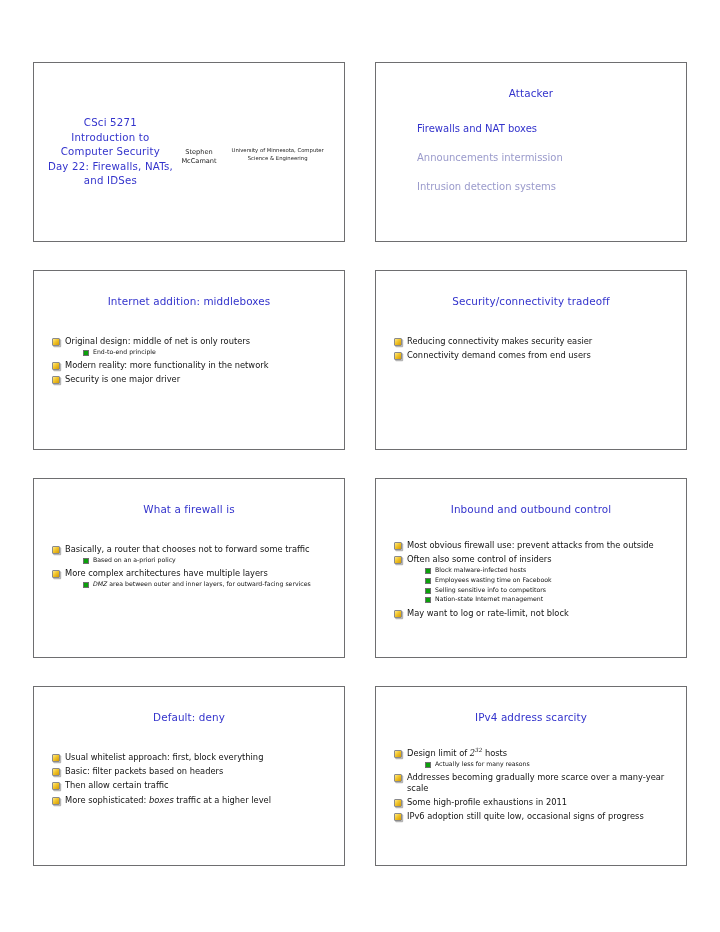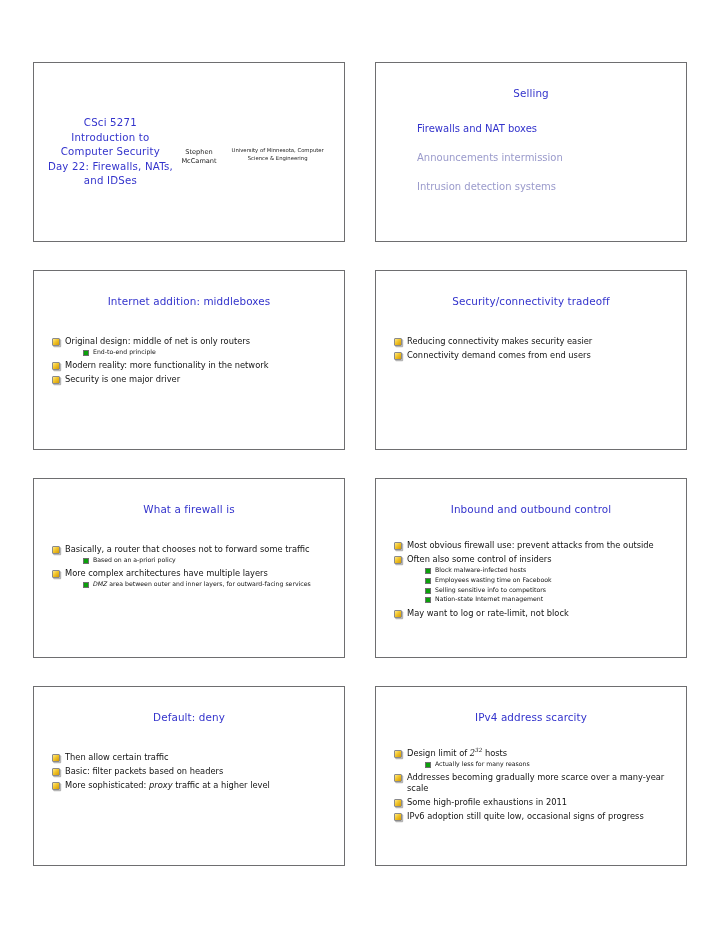--- a/index.html
+++ b/index.html
@@ -186,21 +186,21 @@
           <span class="tline">Introduction to Computer Security</span>
           <span class="tline">Day 22: Firewalls, NATs, and IDSes</span>
         </div>
         <div class="author">Stephen McCamant</div>
         <div class="institute">University of Minnesota, Computer Science &amp; Engineering</div>
       </div>
     </div>
 
     <div class="slide">
       <div class="slide-inner">
-        <div class="frame-title">Selling</div>
+        <div class="frame-title">Attacker</div>
         <ul class="outline-list">
           <li class="active">Firewalls and NAT boxes</li>
           <li>Announcements intermission</li>
           <li>Intrusion detection systems</li>
         </ul>
       </div>
     </div>
 
     <div class="slide">
       <div class="slide-inner">
@@ -318,29 +318,33 @@
       </div>
     </div>
 
     <div class="slide">
       <div class="slide-inner">
         <div class="frame-title">Default: deny</div>
         <div class="body loose">
           <ul class="lvl1">
             <li class="item1">
               <span class="bullet1"></span>
+              <span>Usual whitelist approach: first, block everything</span>
+            </li>
+            <li class="item1">
+              <span class="bullet1"></span>
+              <span>Basic: filter packets based on headers</span>
+            </li>
+            <li class="item1">
+              <span class="bullet1"></span>
               <span>Then allow certain traffic</span>
             </li>
             <li class="item1">
               <span class="bullet1"></span>
-              <span>Basic: filter packets based on headers</span>
-            </li>
-            <li class="item1">
-              <span class="bullet1"></span>
-              <span>More sophisticated: <i class="em">proxy</i> traffic at a higher level</span>
+              <span>More sophisticated: <i class="em">boxes</i> traffic at a higher level</span>
             </li>
           </ul>
         </div>
       </div>
     </div>
 
     <div class="slide">
       <div class="slide-inner">
         <div class="frame-title">IPv4 address scarcity</div>
         <div class="body tight">

